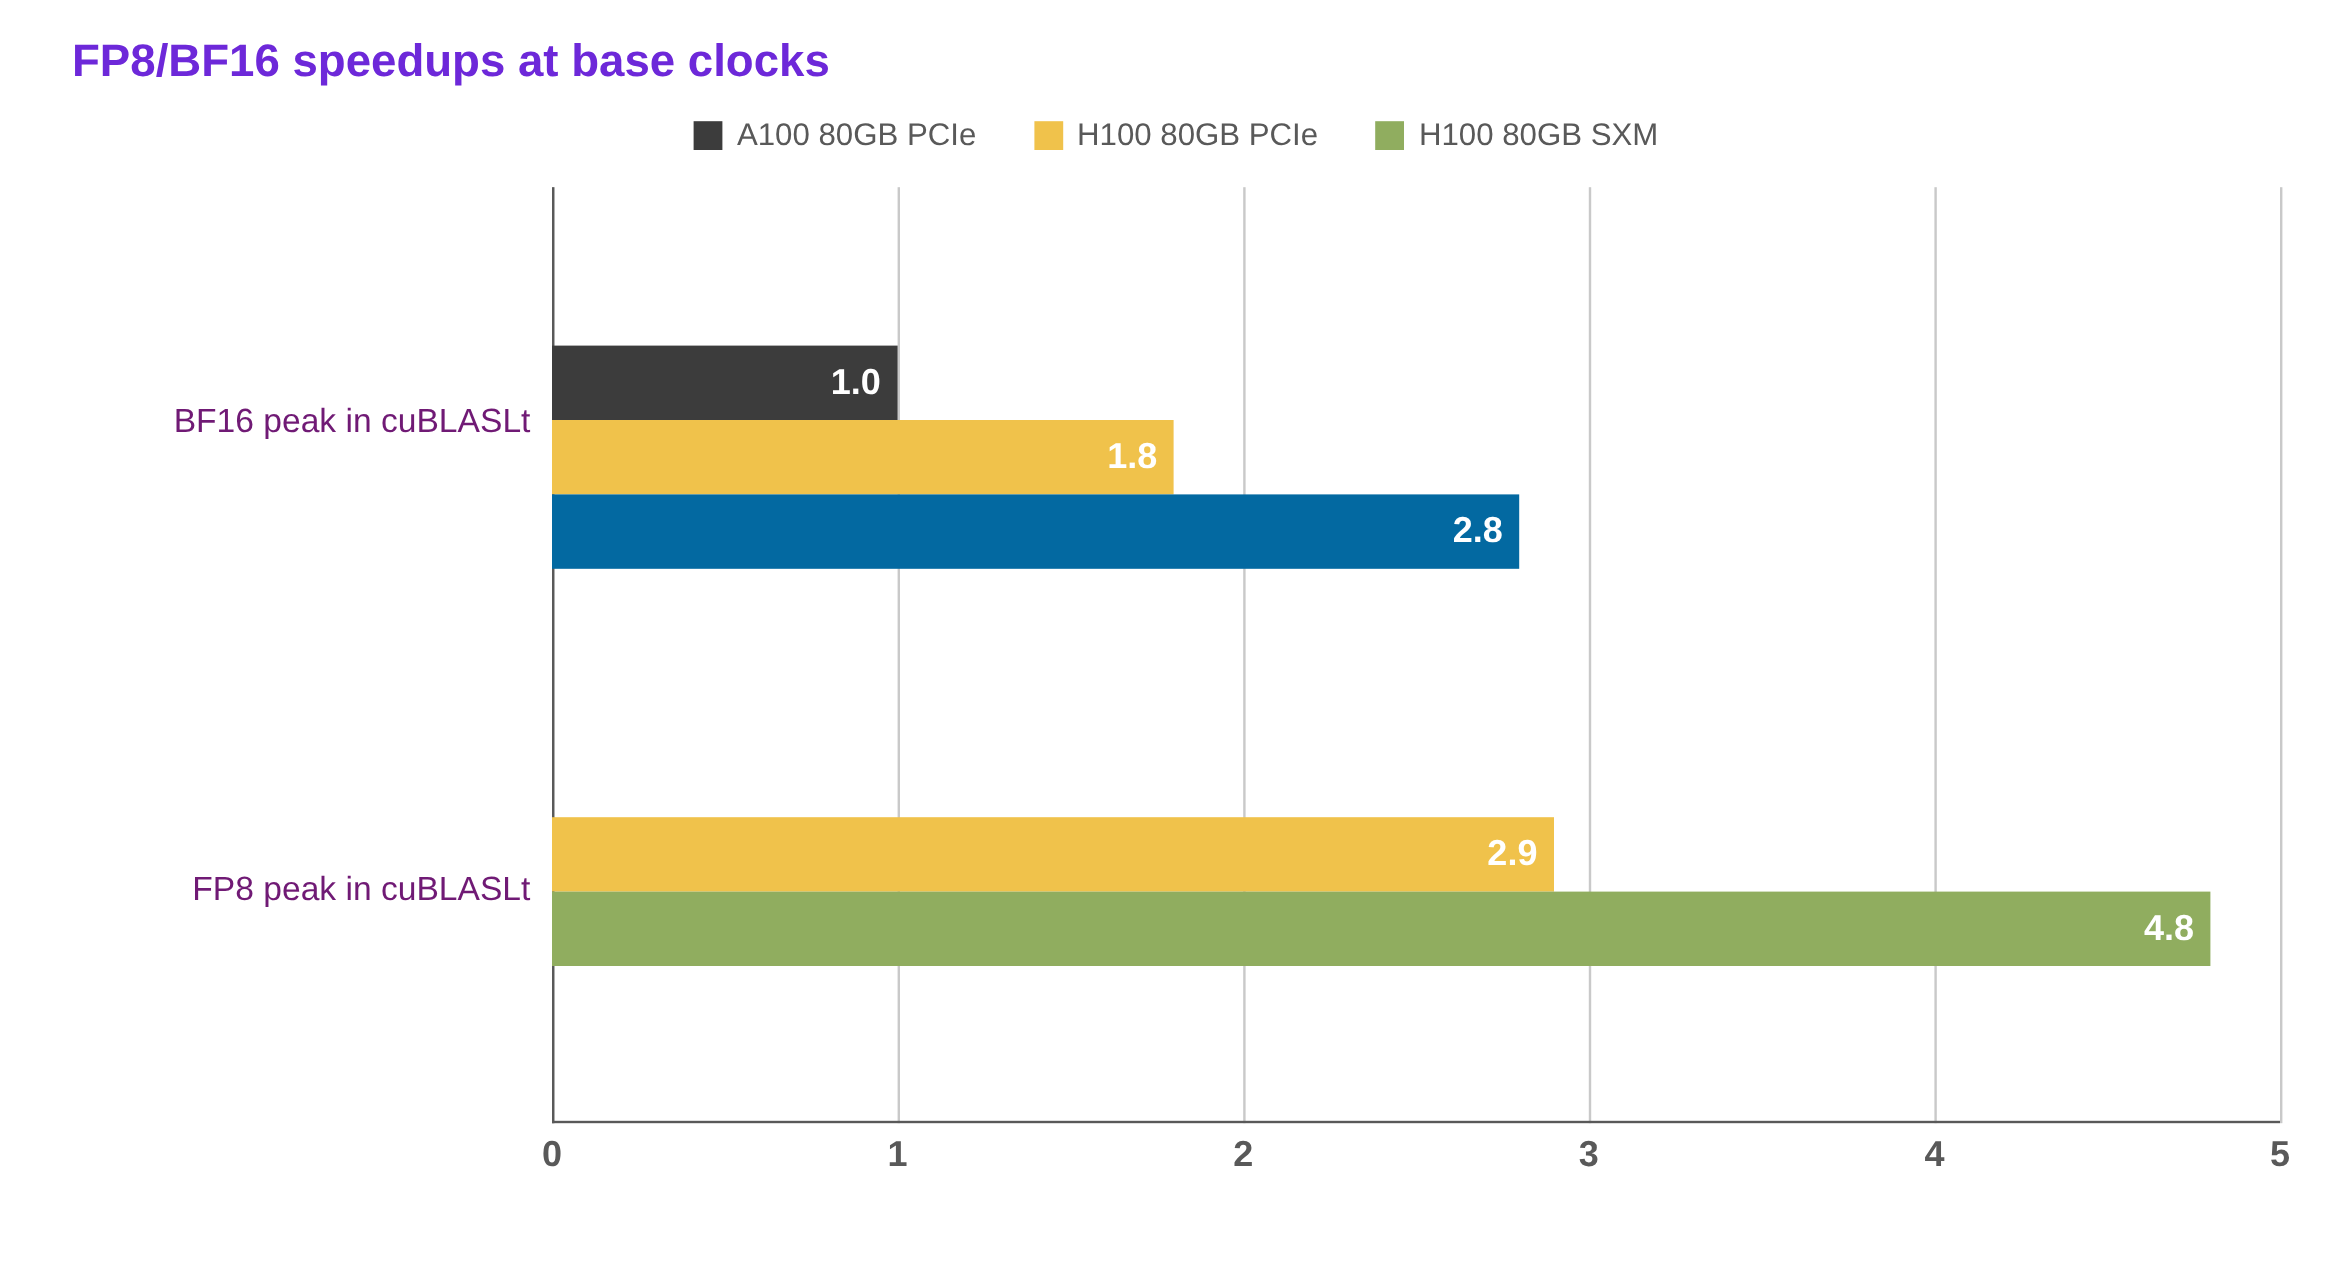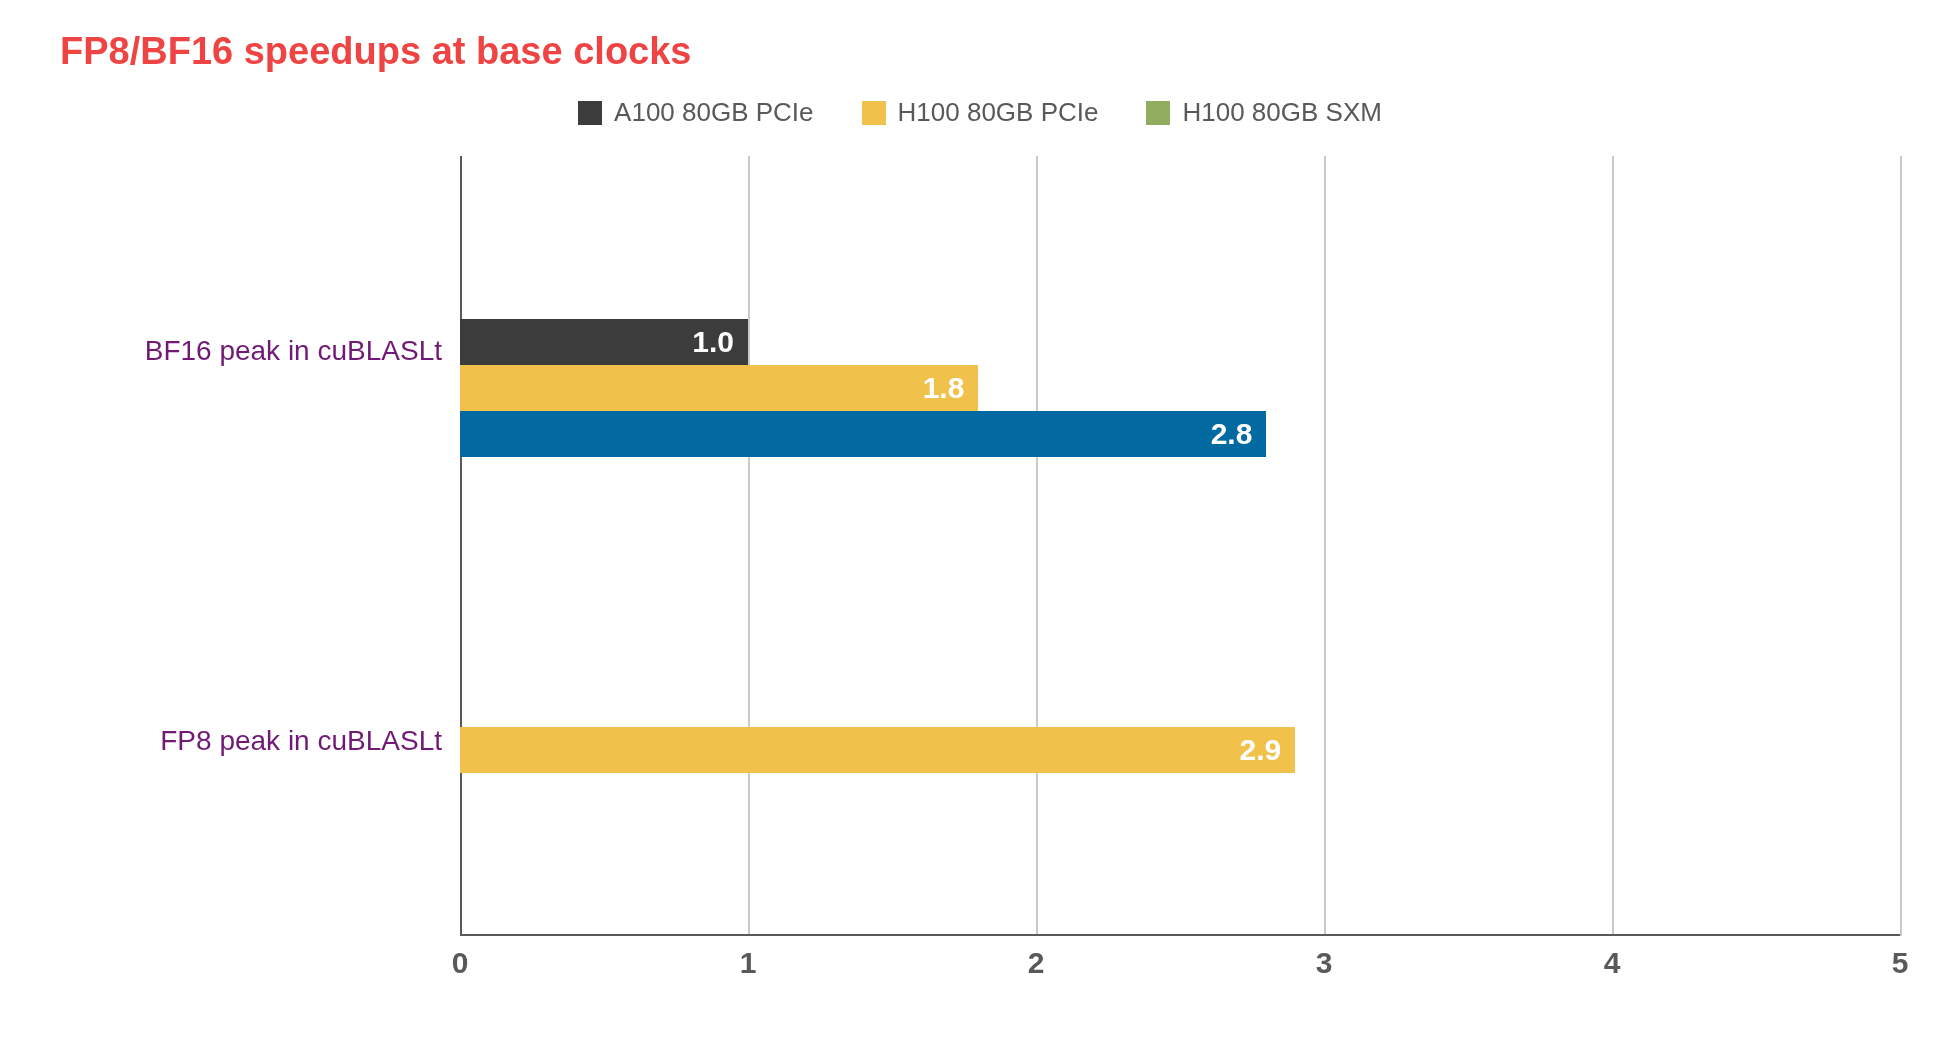--- a/index.html
+++ b/index.html
@@ -13,21 +13,21 @@
     width: 1960px;
     height: 1052px;
     margin: 0 auto;
     box-sizing: border-box;
     padding: 30px 60px 30px 60px;
     position: relative;
   }
   .chart-title {
     font-size: 38px;
     font-weight: 700;
-    color: #ef4444;
+    color: #6d28d9;
     margin: 0 0 24px 0;
   }
   .legend {
     display: flex;
     gap: 48px;
     justify-content: center;
     font-size: 26px;
     color: #595959;
     margin-bottom: 28px;
   }
@@ -90,21 +90,21 @@
     justify-content: space-around;
     padding: 28px 0;
     box-sizing: border-box;
   }
   .group {
     display: flex;
     flex-direction: column;
     gap: 0;
   }
   .bar {
-    height: 46px;
+    height: 62px;
     display: flex;
     align-items: center;
     justify-content: flex-end;
     box-sizing: border-box;
     padding-right: 14px;
     color: #fff;
     font-size: 30px;
     font-weight: 700;
   }
   .x-ticks {
@@ -160,20 +160,21 @@
     <div class="axis-line-x"></div>
     <div class="bars">
       <div class="group">
         <div class="bar" style="width:20%;background:#3c3c3c;">1.0</div>
         <div class="bar" style="width:36%;background:#f0c24b;">1.8</div>
         <div class="bar" style="width:55.99999999999999%;background:#0369a1;">2.8</div>
       </div>
       <div class="group">
         <div class="bar" style="width:0;height:0;margin:0;padding:0;"></div>
         <div class="bar" style="width:57.99999999999999%;background:#f0c24b;">2.9</div>
+        <div class="bar" style="width:96%;background:#90ad5f;">4.8</div>
       </div>
     </div>
   </div>
 </div>
 
 <div class="x-ticks">
   <span class="x-tick" style="left:0%;">0</span>
   <span class="x-tick" style="left:20%;">1</span>
   <span class="x-tick" style="left:40%;">2</span>
   <span class="x-tick" style="left:60%;">3</span>

